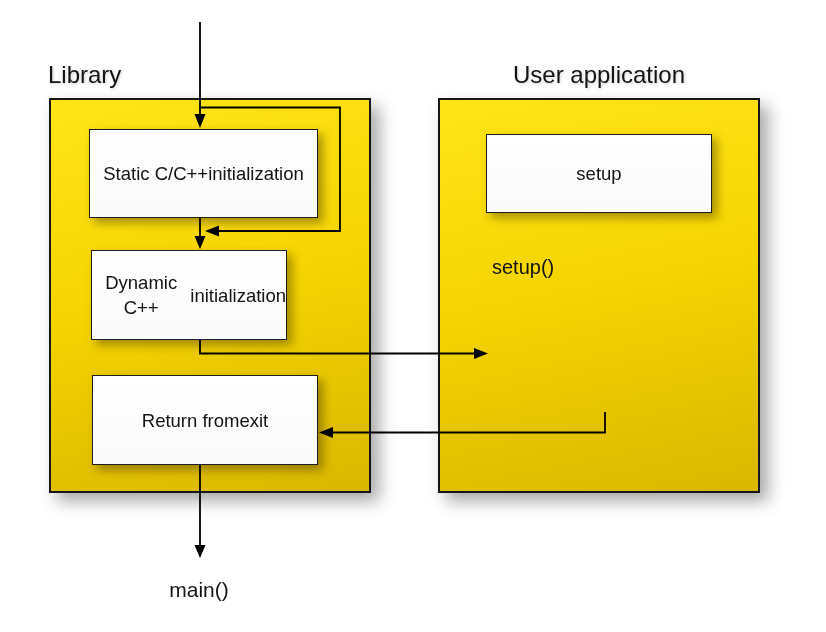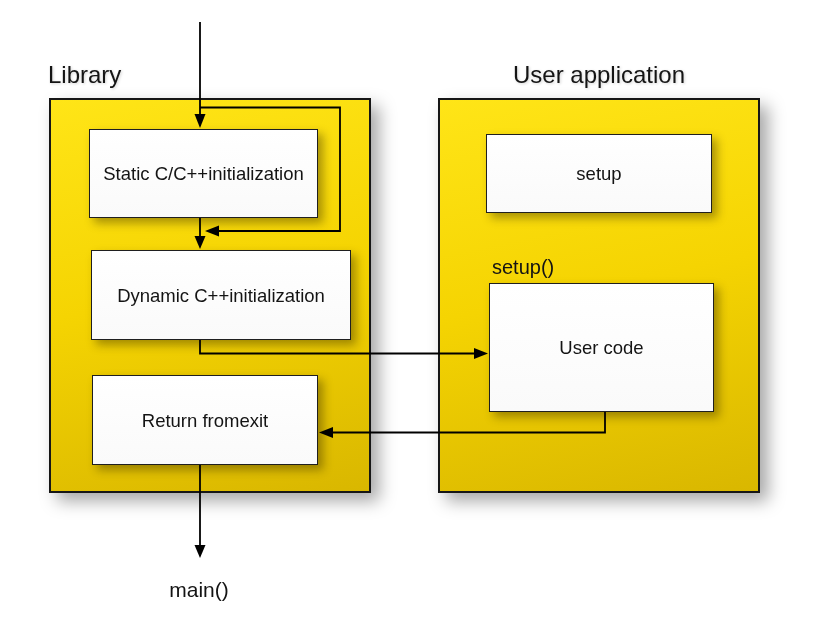--- a/index.html
+++ b/index.html
@@ -34,21 +34,21 @@
   #userapp-label{left:438px;top:63px;width:322px;text-align:center;}
   .node{
     position:absolute;box-sizing:border-box;
     border:1.5px solid var(--node-border);
     background:linear-gradient(#ffffff,#fafafa);
     box-shadow:5px 5px 9px rgba(45,35,0,0.40);
     display:flex;align-items:center;justify-content:center;
     font-size:18.5px;line-height:25px;text-align:center;color:var(--ink);
   }
   #static-init-box{left:89px;top:129px;width:229px;height:89px;}
-  #dynamic-init-box{left:91px;top:250px;width:260px;height:90px;}
+  #dynamic-init-box{left:91px;top:250px;width:196px;height:90px;}
   #return-main-box{left:92px;top:375px;width:226px;height:90px;}
   #hw-setup-box{left:486px;top:134px;width:226px;height:79px;}
   #user-code-box{left:489px;top:283px;width:225px;height:129px;}
   .free-label{position:absolute;color:var(--ink);white-space:nowrap;}
   #main-label{left:492px;top:256px;font-size:20px;}
   #exit-label{left:149px;top:578px;width:100px;text-align:center;font-size:21px;}
   #wires{position:absolute;left:0;top:0;pointer-events:none;}
   #wires .wire{fill:none;stroke:var(--line);stroke-width:1.8px;}
   #wires .head{fill:var(--line);stroke:none;}
 </style>
@@ -71,23 +71,20 @@
     <span>Dynamic C++</span>
     <span>initialization</span>
   </div>
   <div class="node" id="return-main-box">
     <span>Return from</span>
     <span>exit</span>
   </div>
   <div class="node" id="hw-setup-box">
     <span>setup</span>
   </div>
-  <div class="node" id="user-code-box">
-    <span>User code</span>
-  </div>
 
   <div class="free-label" id="main-label">setup()</div>
   <div class="free-label" id="exit-label">main()</div>
 
   <svg id="wires" width="826" height="632" viewBox="0 0 826 632">
     <g>
       <path class="wire" d="M200,22 V115"></path>
       <polygon class="head" points="200,128 194.5,114 205.5,114"></polygon>
     </g>
     <g>

